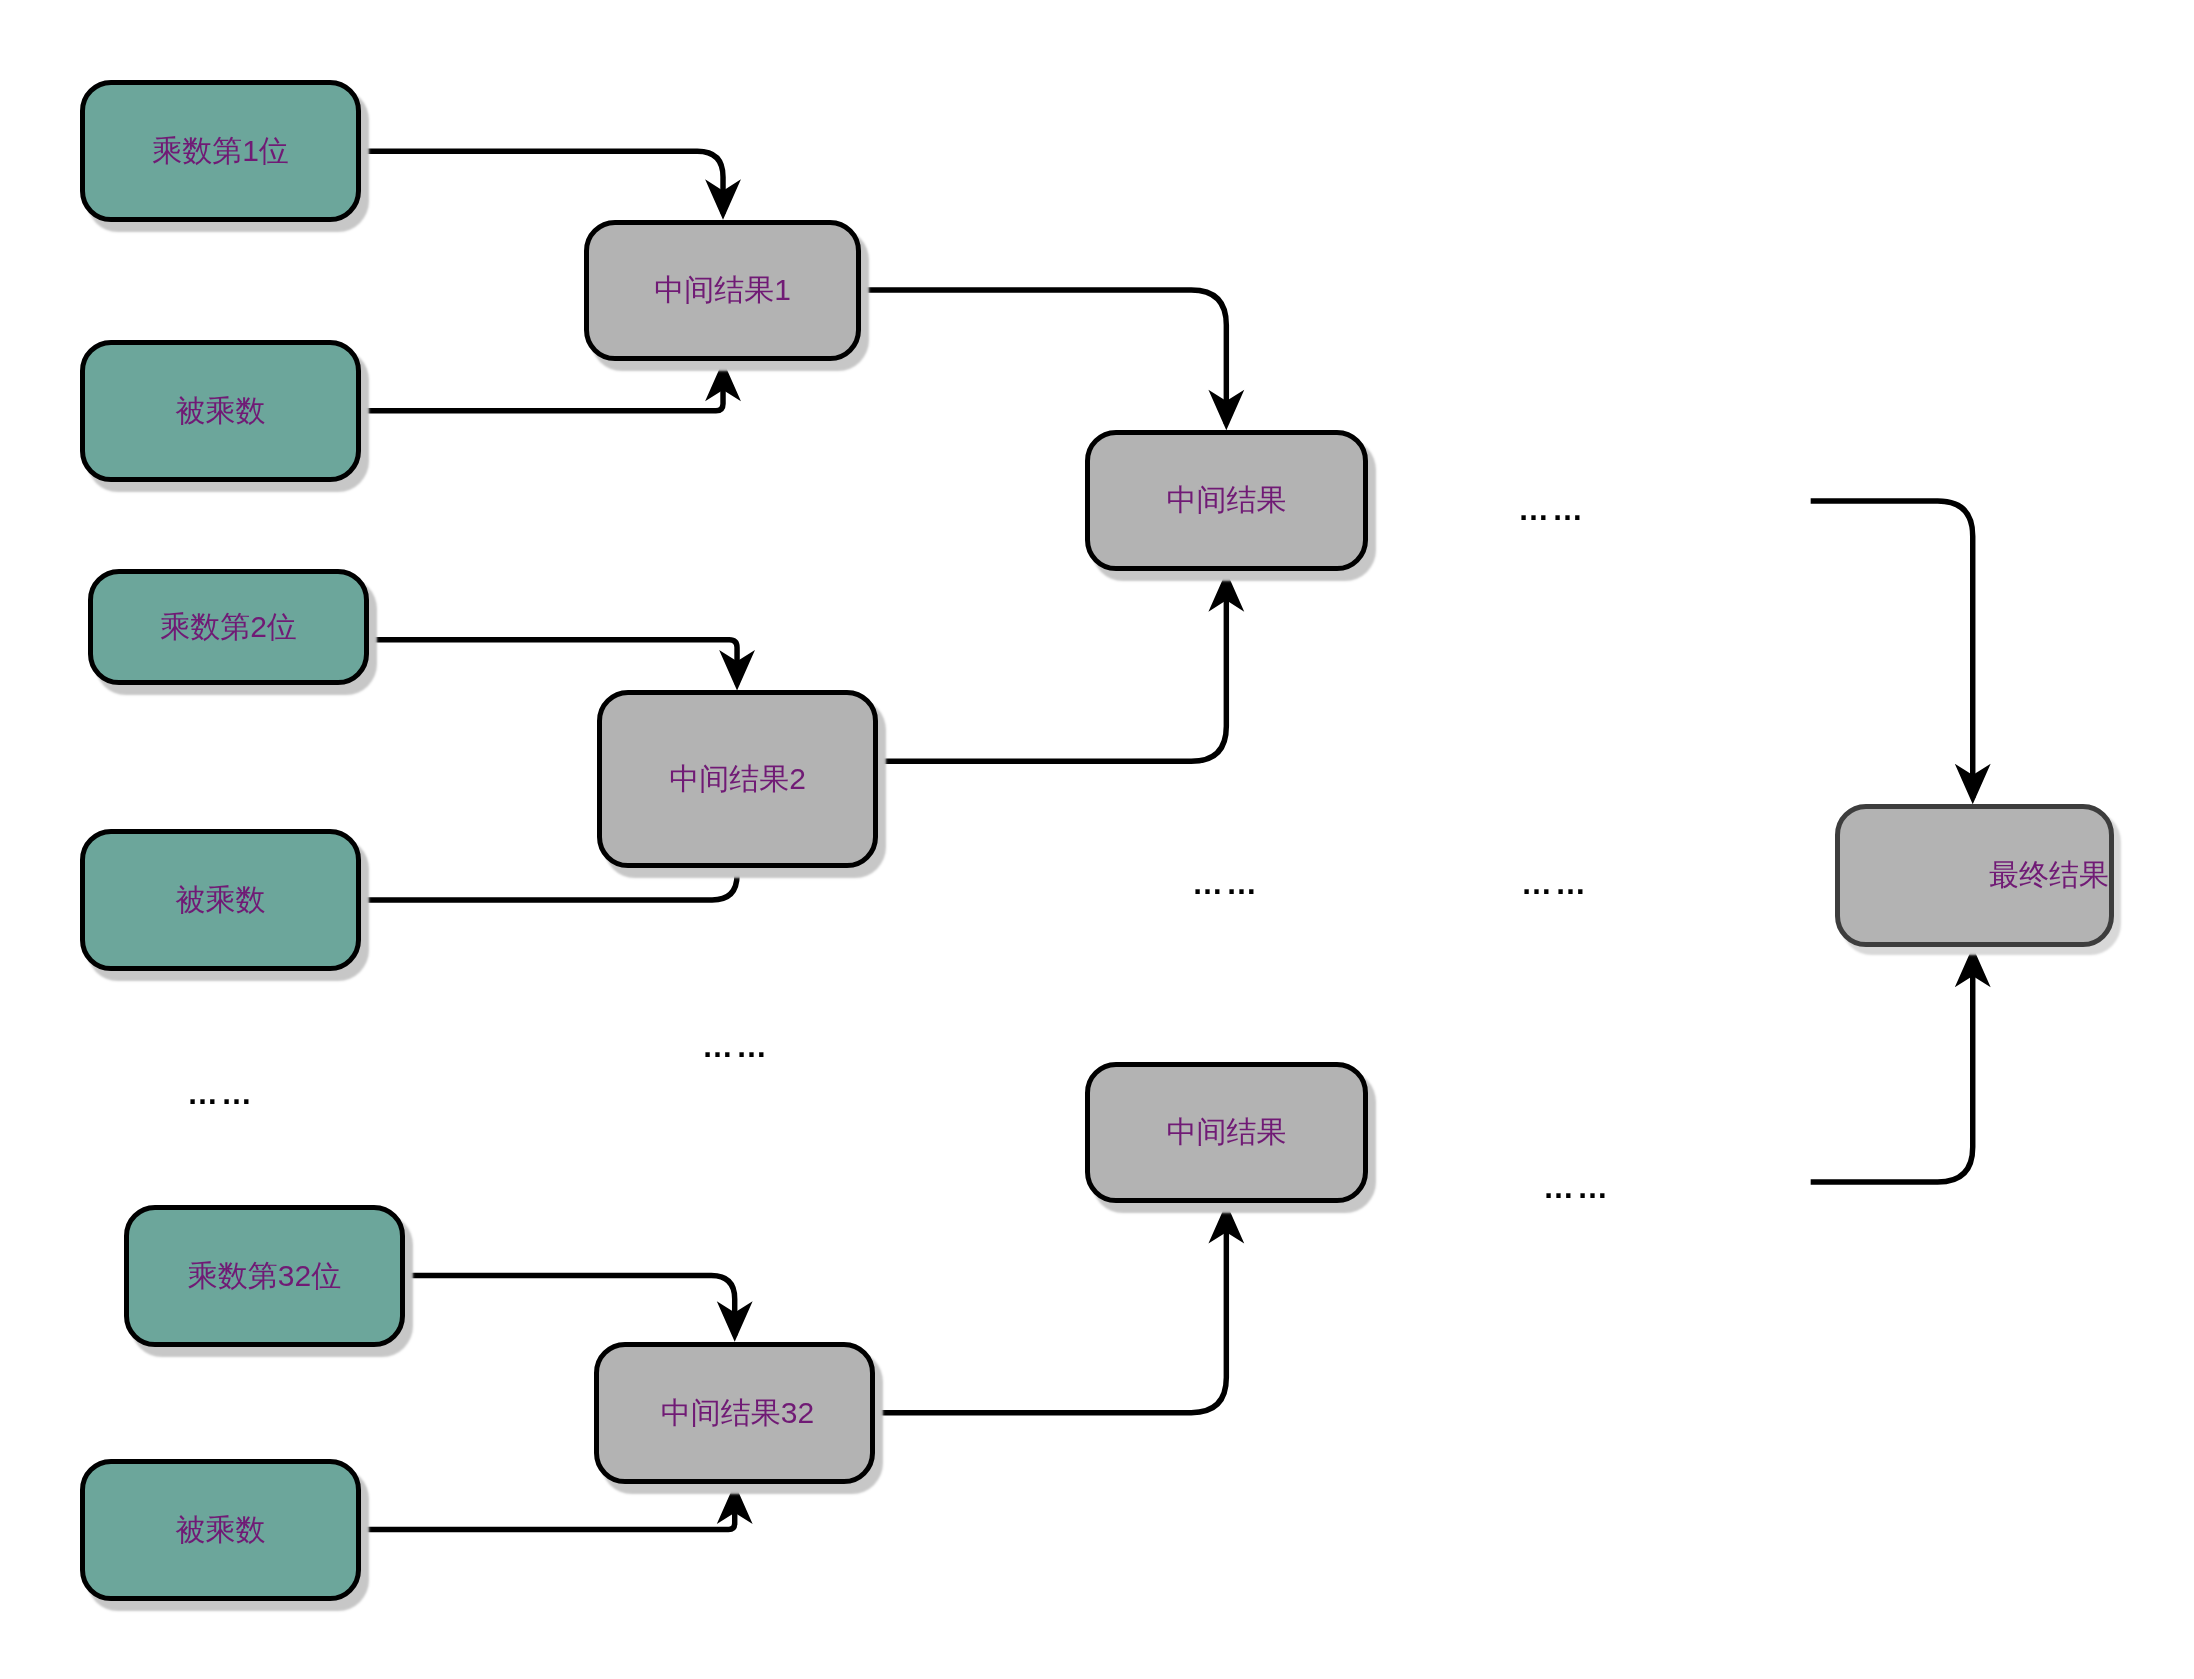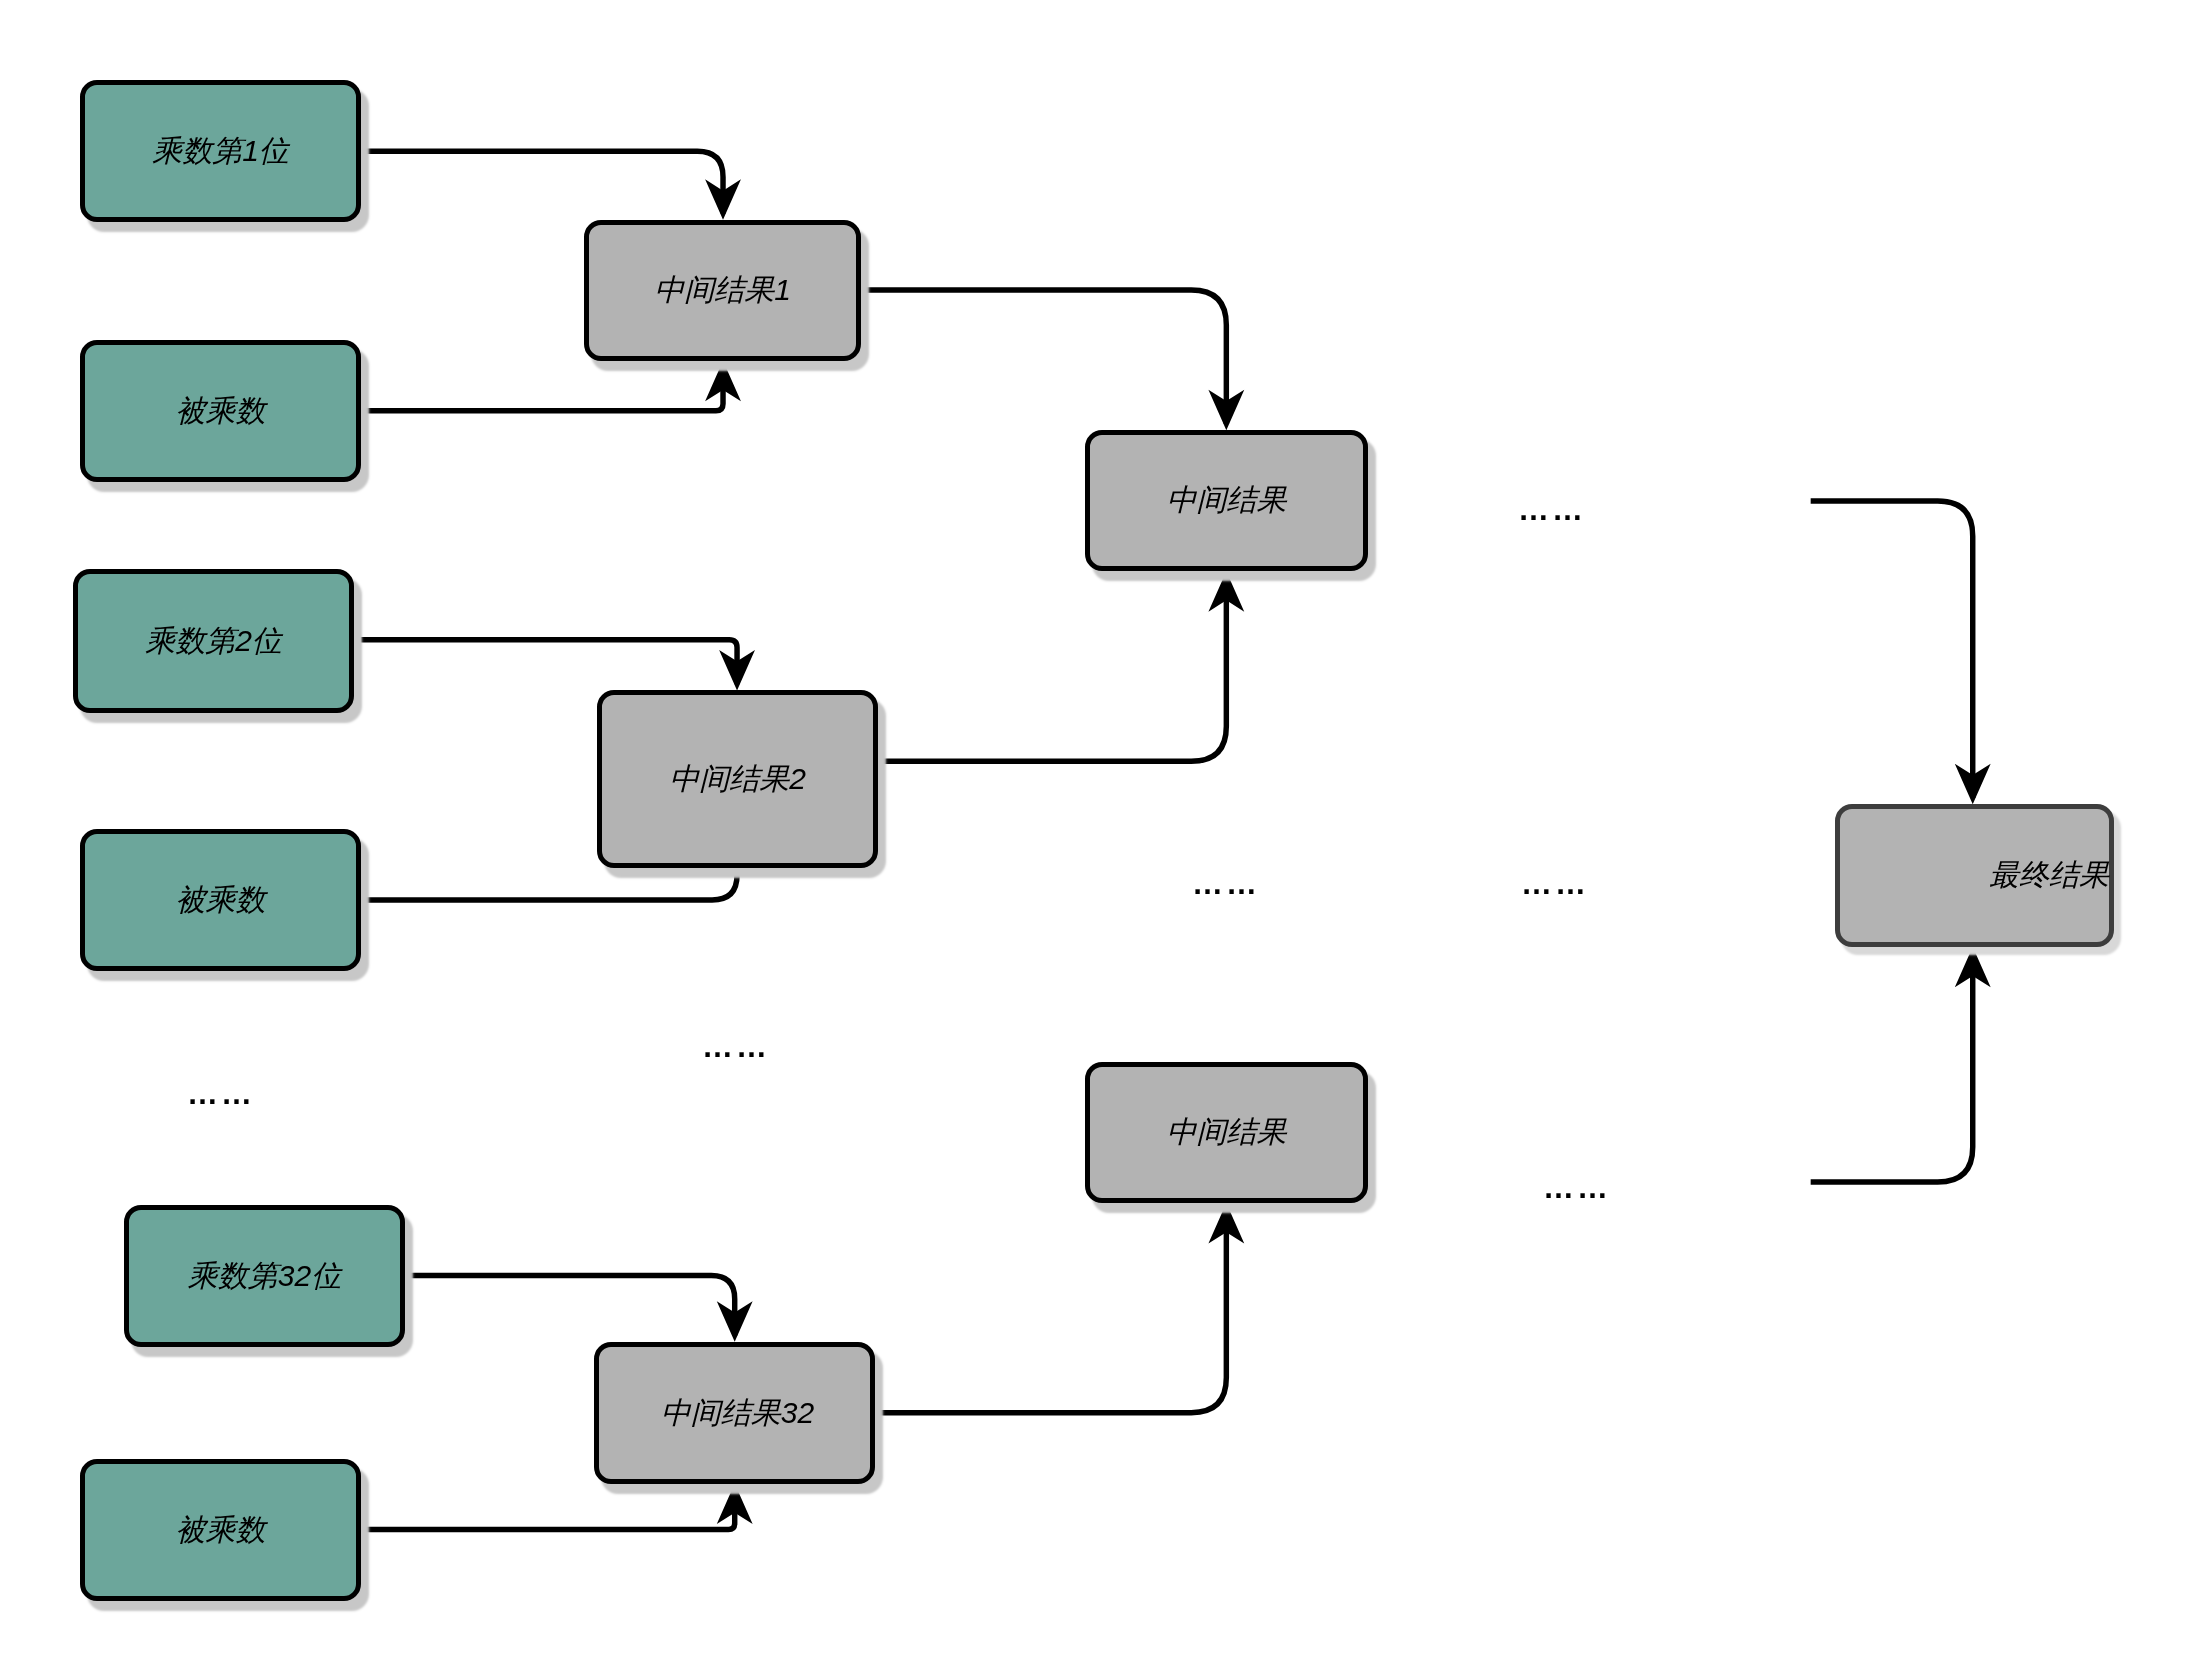--- a/index.html
+++ b/index.html
@@ -19,29 +19,28 @@
     position: absolute;
     left: 0; top: 0;
     width: 2194px;
     height: 1680px;
     pointer-events: none;
   }
   .node {
     position: absolute;
     box-sizing: border-box;
     border: 5.5px solid #000000;
-    border-radius: 17px;
+    border-radius: 31px;
     display: flex;
     align-items: center;
     justify-content: center;
     font-size: 30px;
-    color: #000000;
+    color: #701a75;
     text-align: center;
     box-shadow: 7.8px 9.4px 2.3px #c7c7c7;
-    font-style: italic;
   }
   .node.input  { background: #6CA69B; }
   .node.result { background: #B3B3B3; }
   .node.final  { background: #B3B3B3; border-color: #3d3d3d; box-shadow: 6.2px 7.8px 2.3px #d8d8d8; justify-content: flex-end; }
   .ellipsis {
     position: absolute;
     transform: translate(-50%, -58%);
     font-size: 31px;
     font-weight: 700;
     letter-spacing: 3.1px;
@@ -76,21 +75,21 @@
       <polygon points="2532,1032 2509,980 2532,994.56 2555,980" fill="#000000"></polygon>
       <path d="M 2324 1517 L 2487 1517 Q 2532 1517 2532 1472 L 2532 1223" fill="none" stroke="#000000" stroke-width="7"></path>
       <polygon points="2532,1215 2509,1267 2532,1252.44 2555,1267" fill="#000000"></polygon>
     </svg>
 <div class="node input" style="left: 80px; top: 80px; width: 281px; height: 142px;">
       <span>乘数第1位</span>
     </div>
     <div class="node input" style="left: 80px; top: 340px; width: 281px; height: 142px;">
       <span>被乘数</span>
     </div>
-    <div class="node input" style="left: 73px; top: 569px; width: 281px; height: 144px;">
+    <div class="node input" style="left: 88px; top: 569px; width: 281px; height: 116px;">
       <span>乘数第2位</span>
     </div>
     <div class="node input" style="left: 80px; top: 829px; width: 281px; height: 142px;">
       <span>被乘数</span>
     </div>
     <div class="node input" style="left: 80px; top: 1205px; width: 281px; height: 142px; margin-left: 44px;">
       <span>乘数第32位</span>
     </div>
     <div class="node input" style="left: 80px; top: 1459px; width: 281px; height: 142px;">
       <span>被乘数</span>

